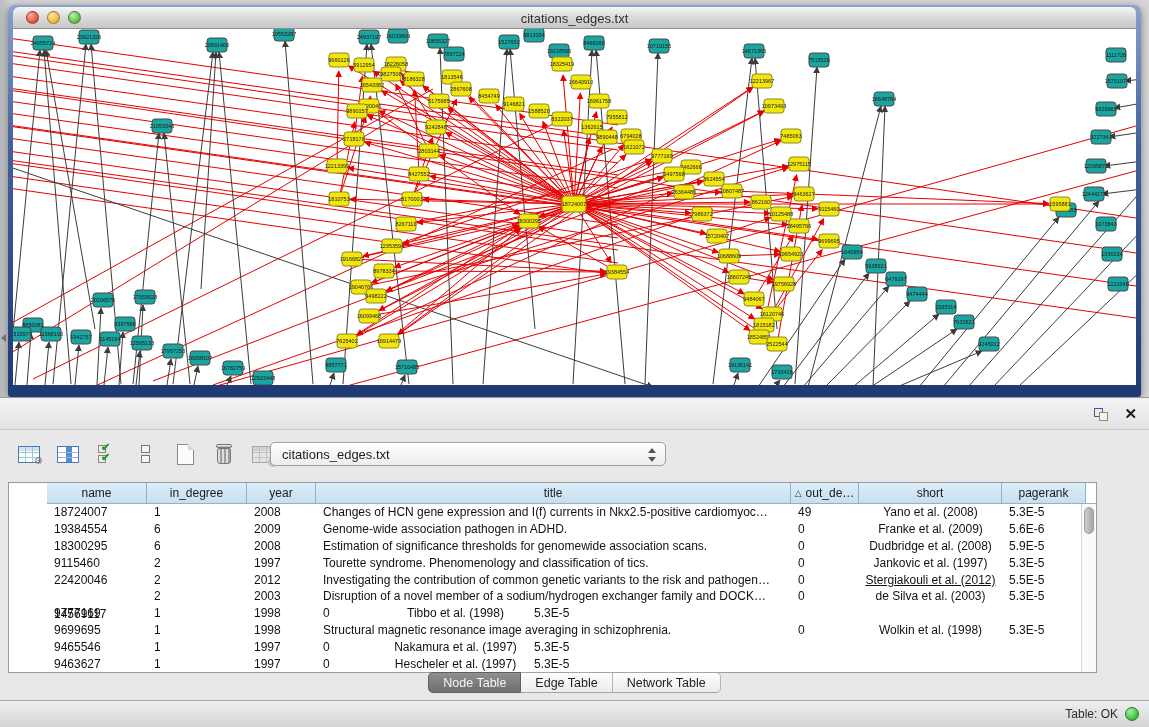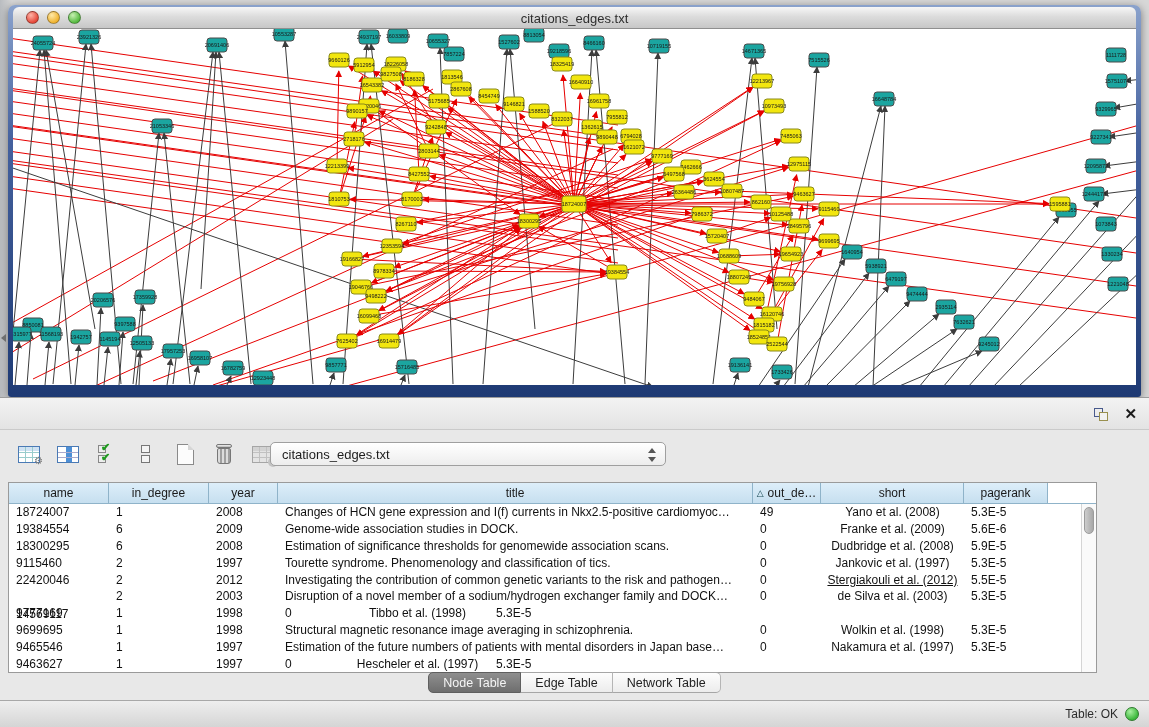--- a/index.html
+++ b/index.html
@@ -72,21 +72,21 @@
   .fx-ic small { font-size:10px; }
 
   .combo { position:absolute; left:270px; top:12px; width:396px; height:24px; border:1px solid #9f9f9f; border-radius:5px;
       background:linear-gradient(180deg,#ffffff,#ededed); box-shadow:inset 0 1px 0 #fff; }
   .combo .val { position:absolute; left:11px; top:4px; font-size:13px; color:#1d1d1d; }
   .combo .arrows { position:absolute; right:8px; top:4px; width:9px; height:16px; }
   .combo .arrows i { position:absolute; left:0; width:0; height:0; border-left:4px solid transparent; border-right:4px solid transparent; }
   .combo .arrows i.up { top:1px; border-bottom:5px solid #555; }
   .combo .arrows i.dn { bottom:1px; border-top:5px solid #555; }
 
-  .table-wrap { position:absolute; left:8px; top:52px; width:1089px; height:191px; background:#fff; border:1px solid #9a9a9a; }
+  .table-wrap { position:absolute; left:8px; top:52px; width:1089px; height:191px; background:#fff; border:1px solid #9a9a9a;padding-left:38px; }
   .thead { display:flex; height:21px; border-bottom:1px solid #8fb3c9; }
   .th { display:flex; align-items:center; justify-content:center; font-size:12px; color:#1a1a1a;
         background:linear-gradient(180deg,#ddeef9,#c6dfef); border-right:1px solid #8fb3c9; overflow:hidden; white-space:nowrap; }
   .th .sort-tri { font-size:9px; margin-right:4px; color:#14464f; }
   .tbody { position:relative; }
   .tr { display:flex; height:16.8px; align-items:center; }
   .td { font-size:12px; color:#111; padding-left:7px; white-space:nowrap; overflow:hidden; }
   .td.center { text-align:center; padding-left:0; }
   .vscroll { position:absolute; right:0; top:21px; bottom:0; width:15px; background:#fafafa; border-left:1px solid #d5d5d5; }
   .vscroll .thumb { position:absolute; left:2px; top:3px; width:10px; height:27px; border-radius:5px;
@@ -906,21 +906,21 @@
             <div class="td" style="width: 69px;">2008</div>
             <div class="td" style="width: 475px;">Changes of HCN gene expression and I(f) currents in Nkx2.5-positive cardiomyoc…</div>
             <div class="td" style="width: 68px;">49</div>
             <div class="td center" style="width: 143px;">Yano et al. (2008)</div>
             <div class="td" style="width: 84px;">5.3E-5</div>
           </div>
           <div class="tr">
             <div class="td" style="width: 100px;">19384554</div>
             <div class="td" style="width: 100px;">6</div>
             <div class="td" style="width: 69px;">2009</div>
-            <div class="td" style="width: 475px;">Genome-wide association studies in DOCK.</div>
+            <div class="td" style="width: 475px;">Genome-wide association pathogen in ADHD.</div>
             <div class="td" style="width: 68px;">0</div>
             <div class="td center" style="width: 143px;">Franke et al. (2009)</div>
             <div class="td" style="width: 84px;">5.6E-6</div>
           </div>
           <div class="tr">
             <div class="td" style="width: 100px;">18300295</div>
             <div class="td" style="width: 100px;">6</div>
             <div class="td" style="width: 69px;">2008</div>
             <div class="td" style="width: 475px;">Estimation of significance thresholds for genomewide association scans.</div>
             <div class="td" style="width: 68px;">0</div>
@@ -968,21 +968,20 @@
             <div class="td" style="width: 69px;">1998</div>
             <div class="td" style="width: 475px;">Structural magnetic resonance image averaging in schizophrenia.</div>
             <div class="td" style="width: 68px;">0</div>
             <div class="td center" style="width: 143px;">Wolkin et al. (1998)</div>
             <div class="td" style="width: 84px;">5.3E-5</div>
           </div>
           <div class="tr">
             <div class="td" style="width: 100px;">9465546</div>
             <div class="td" style="width: 100px;">1</div>
             <div class="td" style="width: 69px;">1997</div>
-            <div class="td" style="width: 475px;">Estimation of the future numbers of patients with mental disorders in Japan base…</div>
             <div class="td" style="width: 68px;">0</div>
             <div class="td center" style="width: 143px;">Nakamura et al. (1997)</div>
             <div class="td" style="width: 84px;">5.3E-5</div>
           </div>
           <div class="tr">
             <div class="td" style="width: 100px;">9463627</div>
             <div class="td" style="width: 100px;">1</div>
             <div class="td" style="width: 69px;">1997</div>
             <div class="td" style="width: 68px;">0</div>
             <div class="td center" style="width: 143px;">Hescheler et al. (1997)</div>

